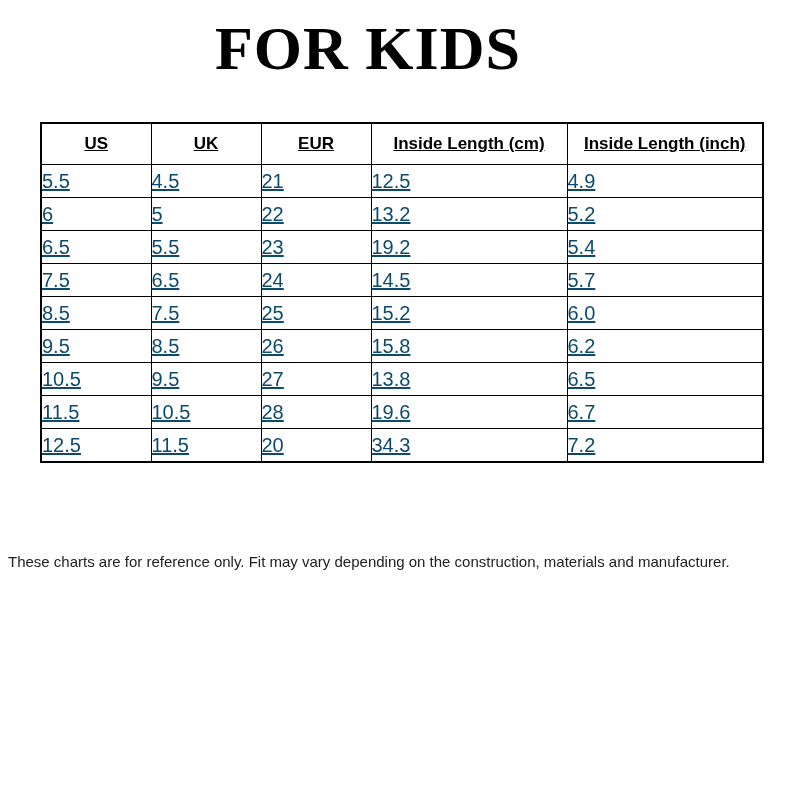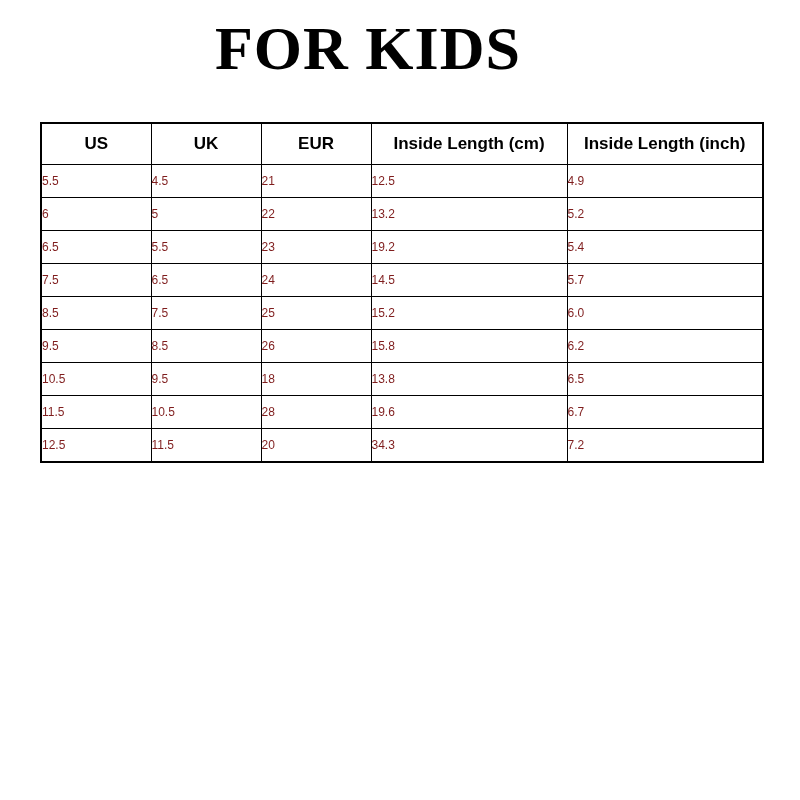--- a/index.html
+++ b/index.html
@@ -34,32 +34,33 @@
     width: 717px;
     margin: 40px 0 0 40px;
     border: 2px solid #000000;
     background: #ffffff;
   }
   table.size-chart th,
   table.size-chart td {
     border: 1px solid #000000;
     vertical-align: middle;
     padding: 0;
+    text-decoration: underline;
   }
   table.size-chart th {
     height: 40px;
     font-size: 17px;
     font-weight: 700;
     color: #000000;
   }
   table.size-chart td {
     height: 32px;
-    font-size: 12px;
+    font-size: 20px;
     font-weight: 400;
-    color: #7f1d1d;
+    color: #0c4a6e;
   }
   col.c-small { width: 110px; }
   col.c-large { width: 196px; }
   .disclaimer {
     position: absolute;
     left: 8px;
     top: 552px;
     width: 790px;
     font-size: 15px;
     line-height: 1.35;
@@ -130,35 +131,36 @@
         <tr>
           <td>9.5</td>
           <td>8.5</td>
           <td>26</td>
           <td>15.8</td>
           <td>6.2</td>
         </tr>
         <tr>
           <td>10.5</td>
           <td>9.5</td>
-          <td>18</td>
+          <td>27</td>
           <td>13.8</td>
           <td>6.5</td>
         </tr>
         <tr>
           <td>11.5</td>
           <td>10.5</td>
           <td>28</td>
           <td>19.6</td>
           <td>6.7</td>
         </tr>
         <tr>
           <td>12.5</td>
           <td>11.5</td>
           <td>20</td>
           <td>34.3</td>
           <td>7.2</td>
         </tr>
       </tbody>
   </table>
 
+  <div class="disclaimer">These charts are for reference only. Fit may vary depending on the construction, materials and manufacturer.</div>
 
 </div>
 
 </body></html>

